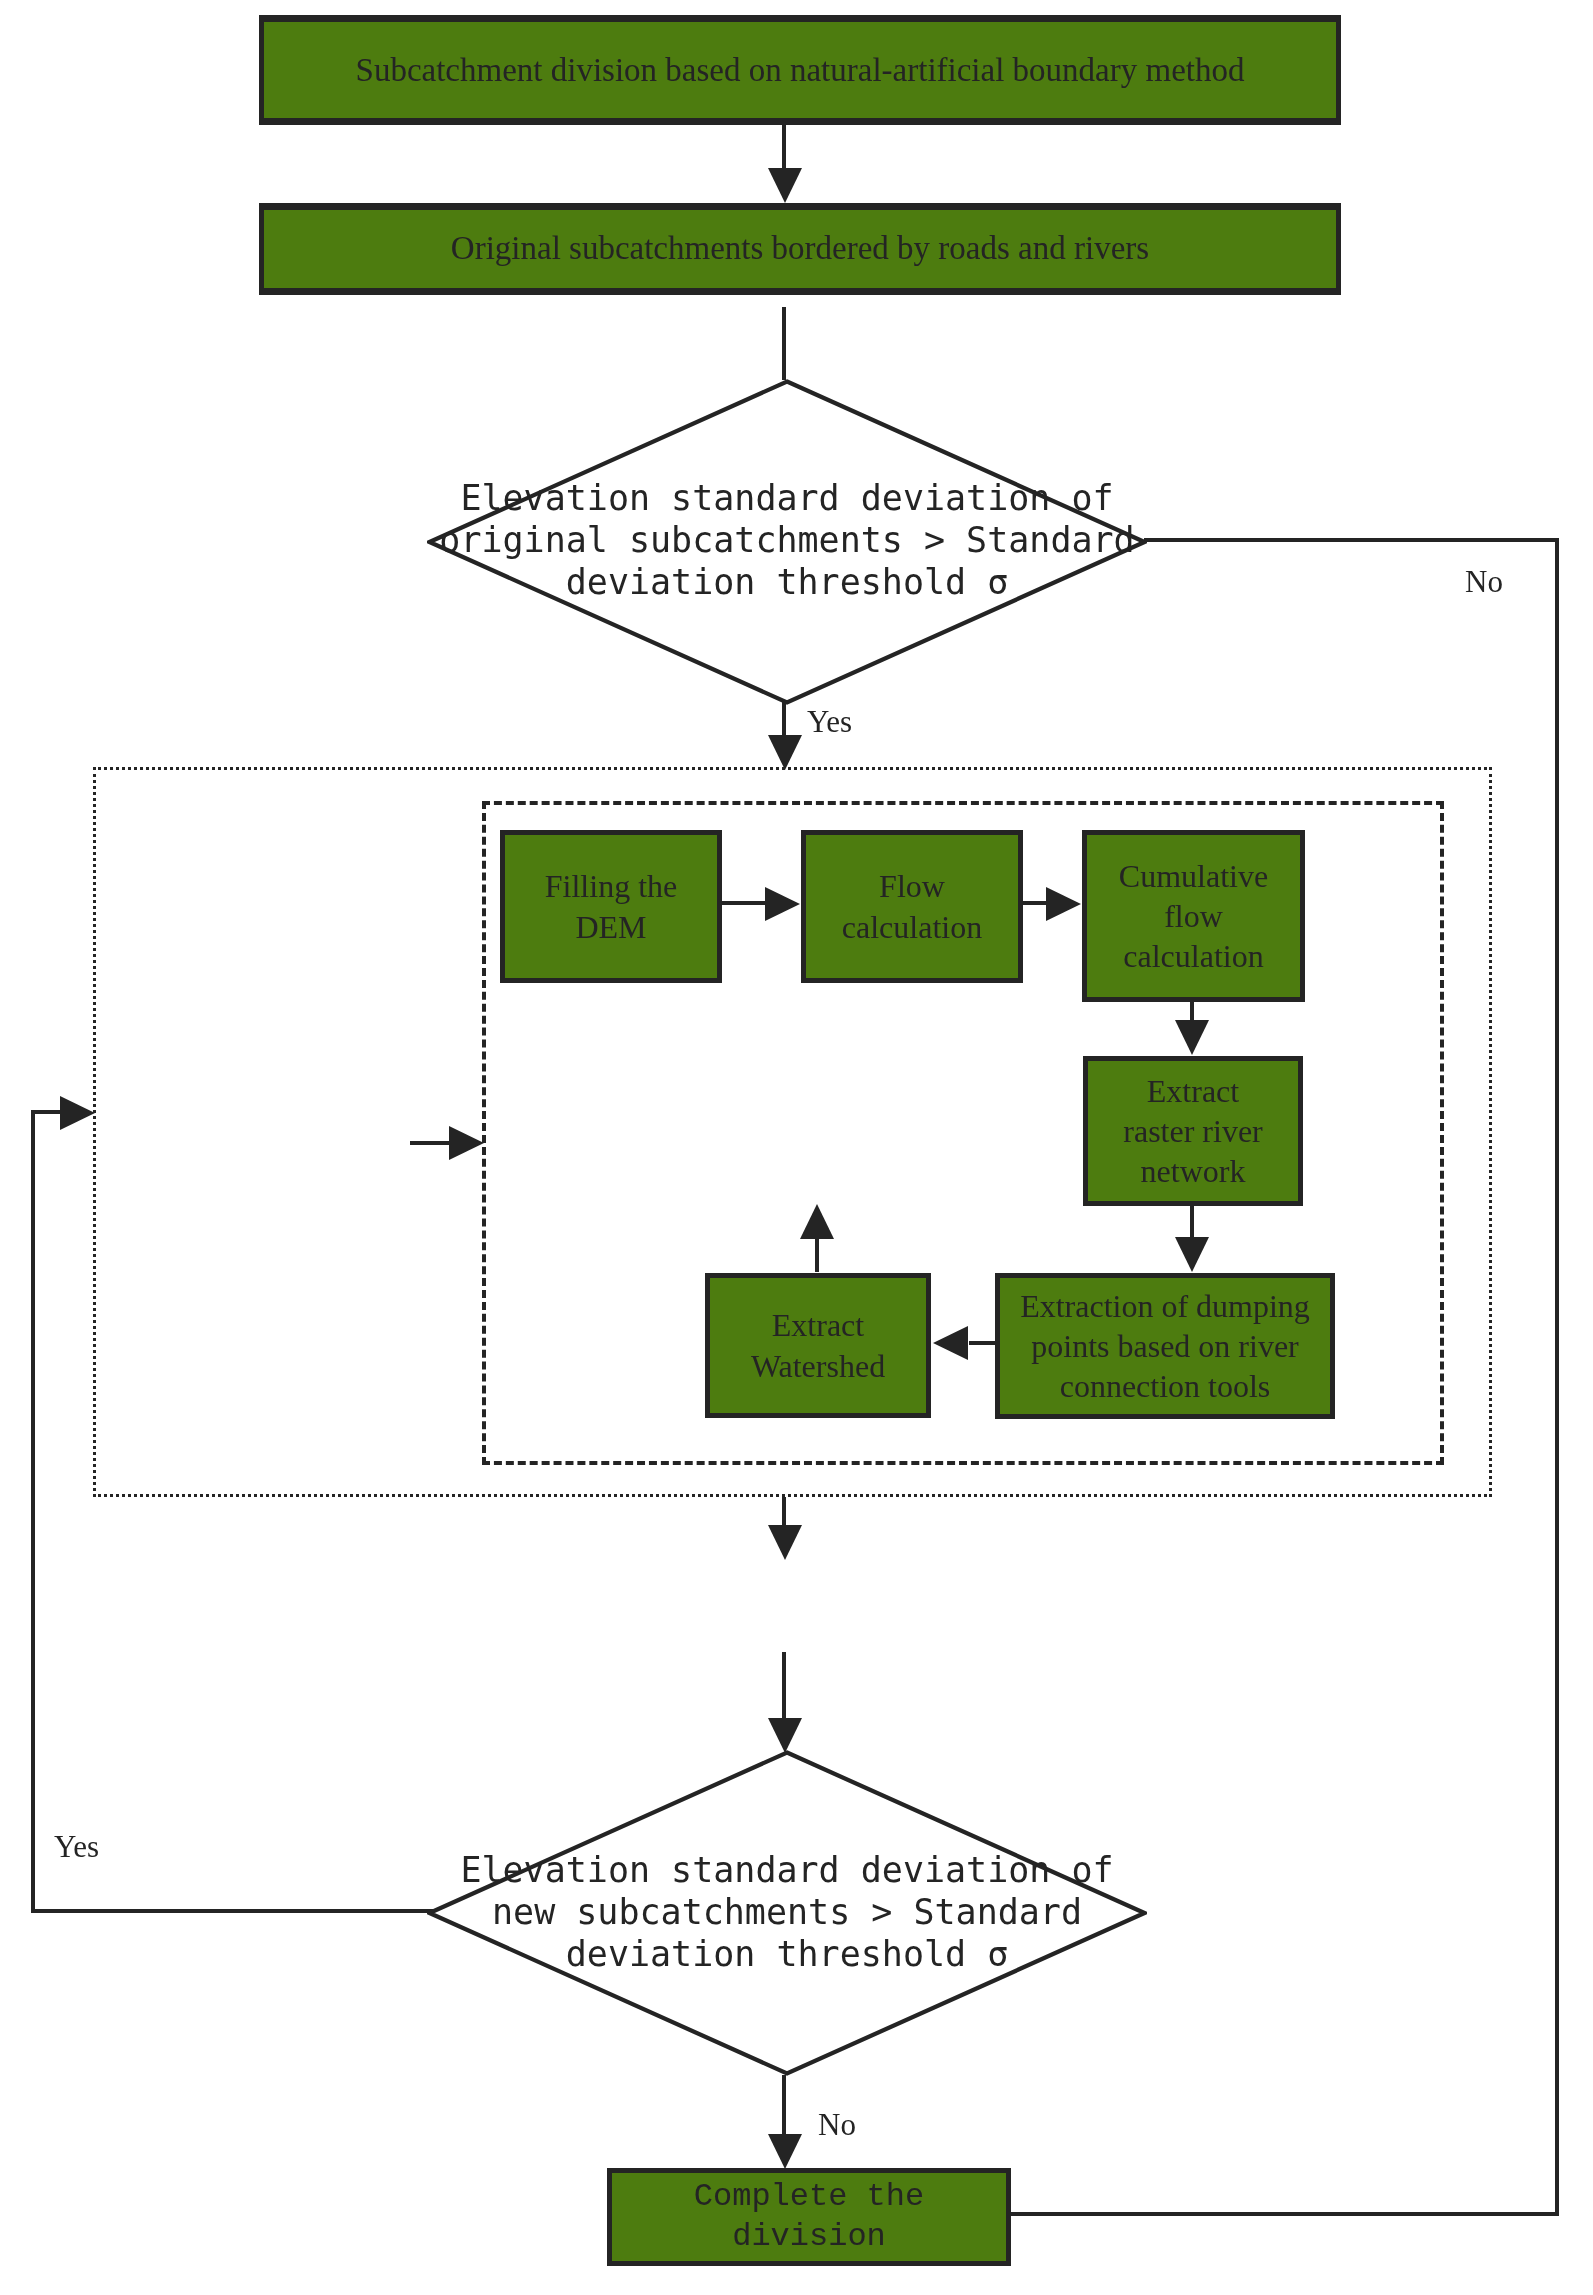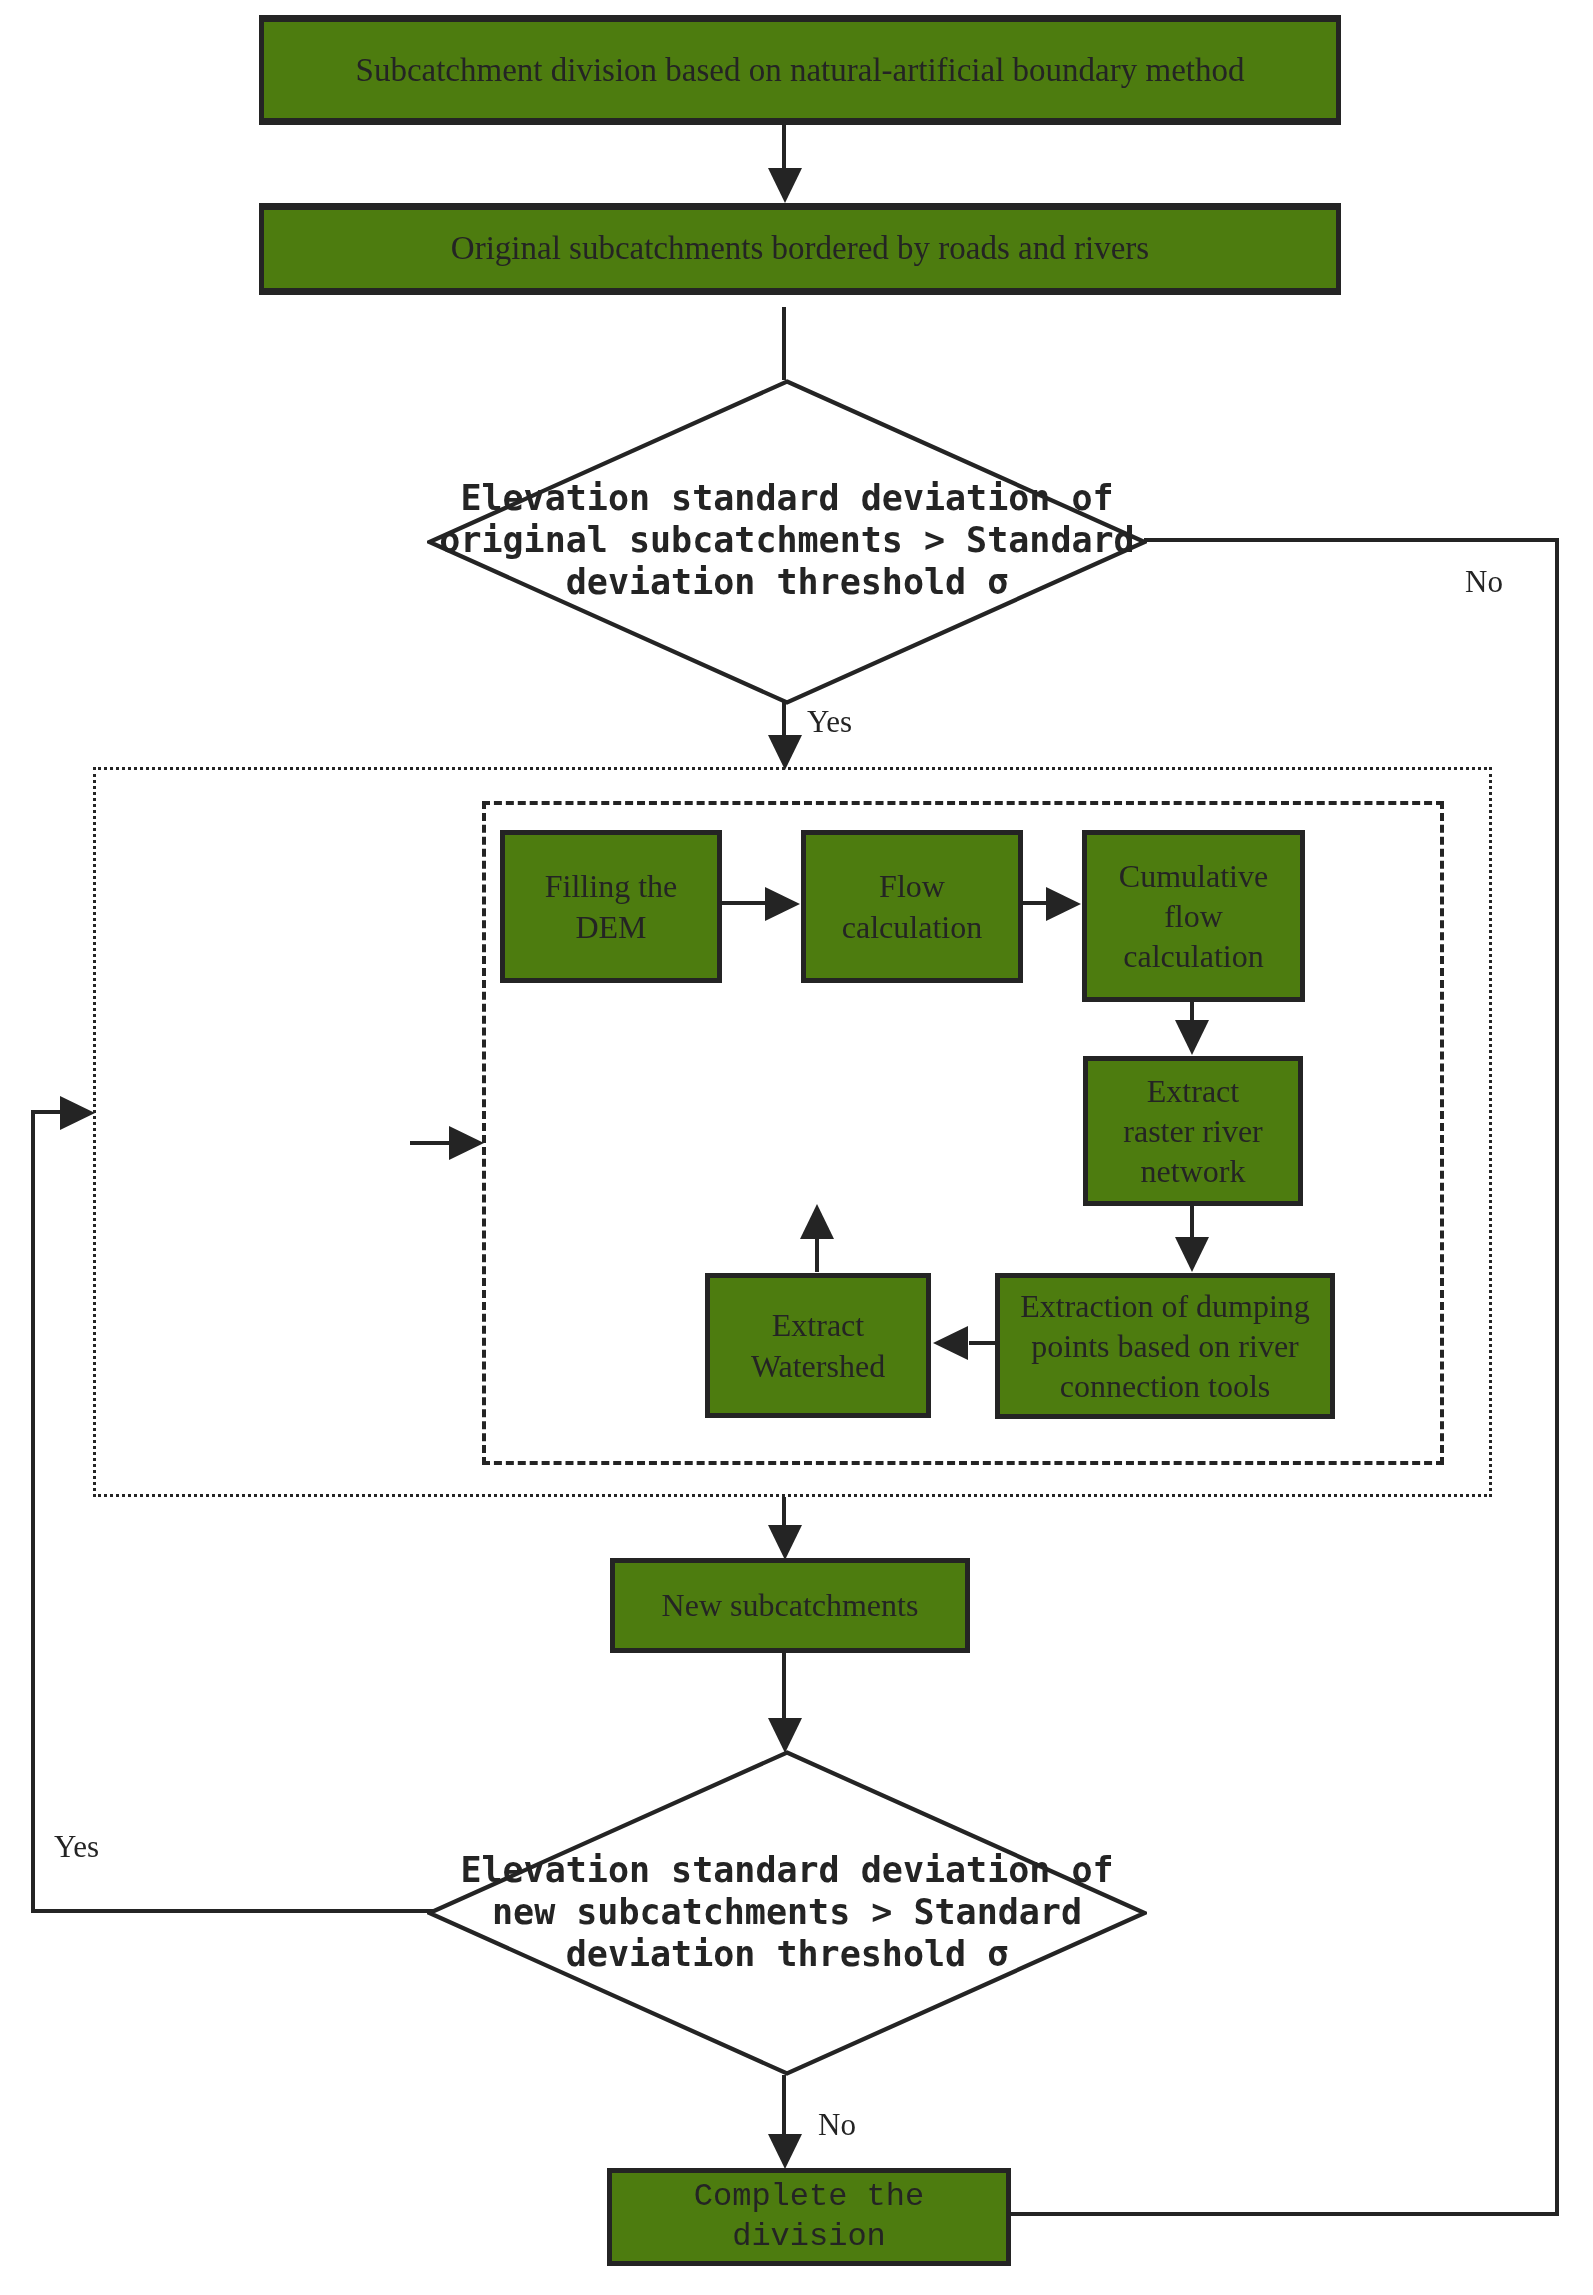--- a/index.html
+++ b/index.html
@@ -19,21 +19,21 @@
   .group.dashed{ border:4.3px dashed var(--ink); }
   .line{ position:absolute; background:var(--ink); }
   .ah{ position:absolute; width:0; height:0; }
   .ah.down{ border-left:17px solid transparent; border-right:17px solid transparent; border-top:35px solid var(--ink); }
   .ah.up{ border-left:17px solid transparent; border-right:17px solid transparent; border-bottom:35px solid var(--ink); }
   .ah.right{ border-top:17px solid transparent; border-bottom:17px solid transparent; border-left:35px solid var(--ink); }
   .ah.left{ border-top:17px solid transparent; border-bottom:17px solid transparent; border-right:35px solid var(--ink); }
   .diamond-svg{ position:absolute; }
   .dtext{
     position:absolute; width:952px; left:311px; text-align:center; white-space:pre-line;
-    font-family:"DejaVu Sans Mono","Liberation Mono",monospace; font-size:35px; line-height:42px;font-weight:bold;
+    font-family:"DejaVu Sans Mono","Liberation Mono",monospace; font-size:35px; line-height:42px;
   }
   .edge-label{ position:absolute; font-size:31px; line-height:1; }
 </style>
 </head>
 <body>
 
 <div class="stage">
 
   <div class="node wide" style="left:259px; top:15.3px; width:1082px; height:110px;">Subcatchment division based on natural-artificial boundary method</div>
 
@@ -97,21 +97,20 @@
 
   <div class="node" style="left:705px; top:1273px; width:226px; height:145px;">Extract
 Watershed</div>
   <div class="line" style="left:815px; top:1238px; width:4.3px; height:34px;"></div>
   <div class="ah up" style="left:800px; top:1204px;"></div>
 
 
   <div class="line" style="left:782px; top:1497px; width:4.3px; height:28px;"></div>
   <div class="ah down" style="left:768px; top:1525px;"></div>
 
-  <div class="node" style="left:610px; top:1558px; width:360px; height:95px;">New subcatchments</div>
 
   <div class="line" style="left:782px; top:1652px; width:4.3px; height:66px;"></div>
   <div class="ah down" style="left:768px; top:1718px;"></div>
 
   <svg class="diamond-svg" style="left:427px; top:1750px;" width="720" height="326" viewBox="0 0 1180 534">
     <polygon points="590,4 1176,267 590,530 4,267" fill="#ffffff" stroke="#242424" stroke-width="7"></polygon>
   </svg>
   <div class="dtext" style="top:1849px;">Elevation standard deviation of
 new subcatchments &gt; Standard
 deviation threshold σ</div>

